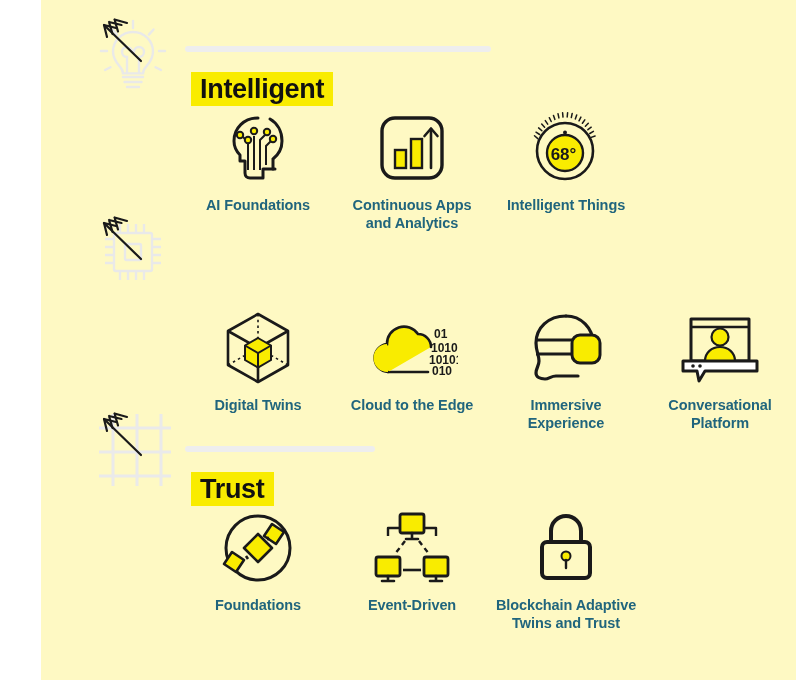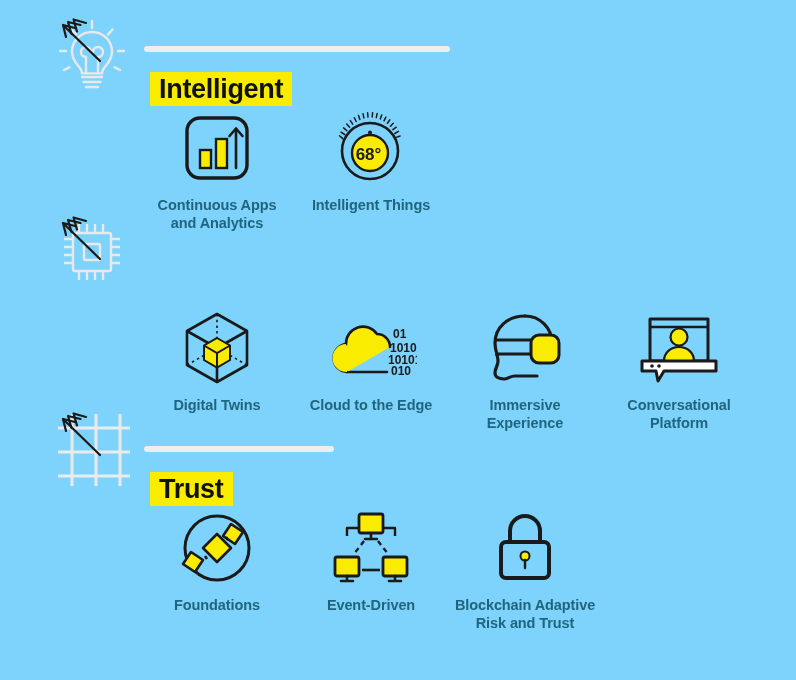--- a/index.html
+++ b/index.html
@@ -12,21 +12,22 @@
     width: 796px;
     height: 680px;
     position: relative;
     overflow: hidden;
     font-family: "Liberation Sans", sans-serif;
     color: #1f6b80;
   }
   #canvas {
     position: absolute;
     inset: 0;
-    background: #7dd3fc;
+    background: #fef9c3;
+    margin-left: 41px;
   }
 
   
   .deco {
     position: absolute;
     left: 44px;
     width: 96px;
     height: 96px;
   }
   .deco svg { display: block; width: 96px; height: 96px; }
@@ -163,20 +164,42 @@
 
   <div class="section sec-intelligent">
     <div class="divider div-intelligent"></div>
     <div class="sec-title-wrap">
       <span class="sec-title">Intelligent</span>
     </div>
   </div>
 
   <div class="trend-row row-intelligent">
 
+    <div class="trend">
+      <div class="icon-box">
+        <svg width="80" height="80" viewBox="0 0 80 80">
+          <path d="M40 10C26 10 16 20 16 33c0 7 3 11 6 14v6h5v12c0 3 2 5 5 5h13v-9h12" fill="none" stroke="#1a1a1a" stroke-width="3" stroke-linejoin="round" stroke-linecap="round"></path>
+          <path d="M52 11c7 4 12 12 12 22 0 8-4 14-9 18v10" fill="none" stroke="#1a1a1a" stroke-width="3" stroke-linecap="round"></path>
+          <g fill="none" stroke="#1a1a1a" stroke-width="2">
+            <path d="M30 62V34l-6-6"></path>
+            <path d="M36 62V28"></path>
+            <path d="M42 62V32l6-6"></path>
+            <path d="M48 57V38l6-6"></path>
+          </g>
+          <g fill="#f9ec00" stroke="#1a1a1a" stroke-width="2">
+            <circle cx="22" cy="27" r="3.2"></circle>
+            <circle cx="36" cy="23" r="3.2"></circle>
+            <circle cx="30" cy="32" r="3.2"></circle>
+            <circle cx="49" cy="24" r="3.2"></circle>
+            <circle cx="55" cy="31" r="3.2"></circle>
+          </g>
+        </svg>
+      </div>
+      <div class="caption">AI Foundations</div>
+    </div>
 
     <div class="trend">
       <div class="icon-box">
         <svg width="76" height="76" viewBox="0 0 76 76">
           <rect x="8" y="8" width="60" height="60" rx="13" fill="none" stroke="#1a1a1a" stroke-width="3.4"></rect>
           <rect x="21" y="40" width="11" height="18" fill="#f9ec00" stroke="#1a1a1a" stroke-width="2.4"></rect>
           <rect x="37" y="29" width="11" height="29" fill="#f9ec00" stroke="#1a1a1a" stroke-width="2.4"></rect>
           <path d="M57 58V19" fill="none" stroke="#1a1a1a" stroke-width="2.6" stroke-linecap="round"></path>
           <path d="M50.5 26 57 18.5 63.5 26" fill="none" stroke="#1a1a1a" stroke-width="2.6" stroke-linecap="round" stroke-linejoin="round"></path>
         </svg>
@@ -352,18 +375,18 @@
       <div class="icon-box">
         <svg width="70" height="76" viewBox="0 0 70 76">
           <path d="M20 32V21a15 15 0 0 1 30 0v11" fill="none" stroke="#1a1a1a" stroke-width="4" stroke-linecap="round"></path>
           <rect x="11" y="32" width="48" height="36" rx="5" fill="none" stroke="#1a1a1a" stroke-width="4" stroke-linejoin="round"></rect>
           <circle cx="35" cy="46" r="4.5" fill="#f9ec00" stroke="#1a1a1a" stroke-width="2"></circle>
           <path d="M35 50v8" fill="none" stroke="#1a1a1a" stroke-width="2.4" stroke-linecap="round"></path>
         </svg>
       </div>
       <div class="caption">
         <span>Blockchain Adaptive</span><br>
-        <span>Risk and Trust</span>
+        <span>Twins and Trust</span>
       </div>
     </div>
   </div>
 
 </div>
 
 </body></html>

